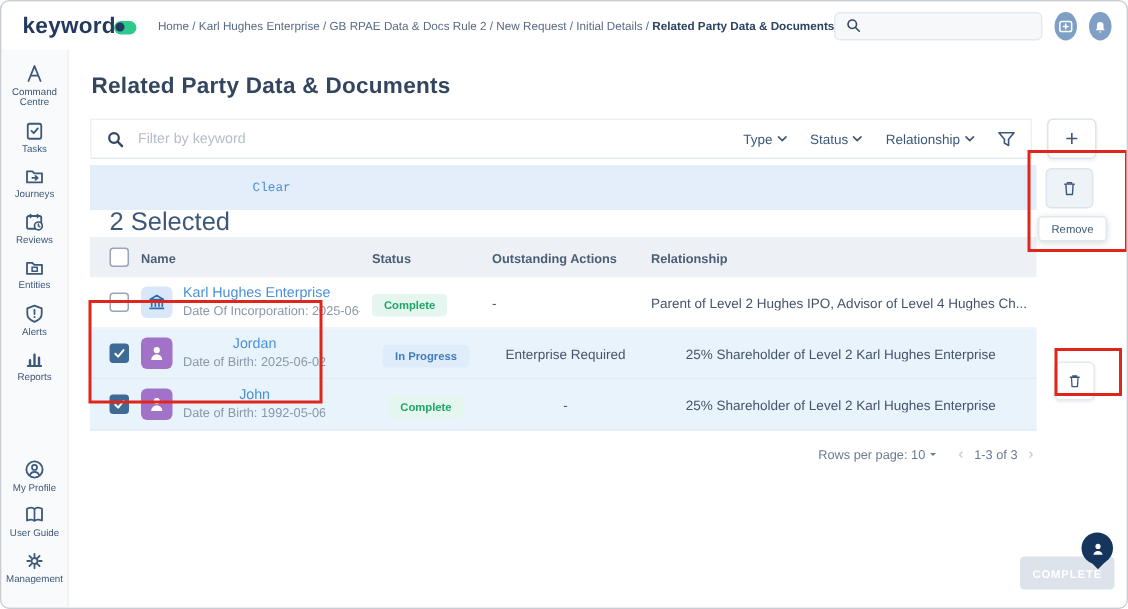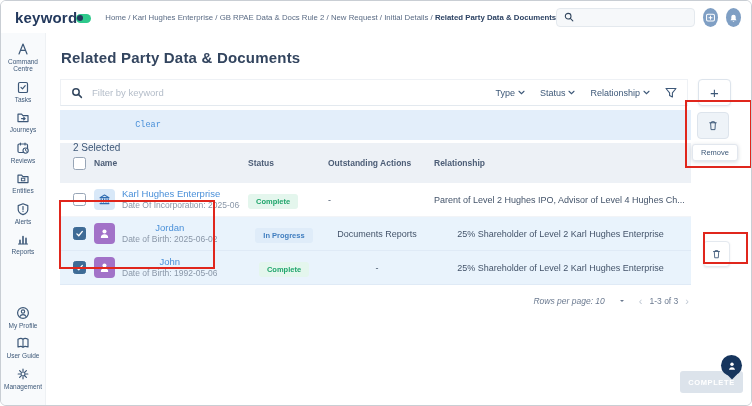--- a/index.html
+++ b/index.html
@@ -53,24 +53,24 @@
   .plus-btn { width:33px; height:27px; margin-right:12px; border:1px solid #dde4ec;
               border-radius:4px; background:#fff; color:#3d5878; font-size:15px; line-height:1;
               display:grid; place-items:center; cursor:pointer; box-shadow:0 1px 2px rgba(40,60,90,.08); }
 
   .content-row { display:flex; margin-top:4px; }
   .table-area { flex:1; }
   .rail { width:52px; position:relative; }
 
   .selection-bar { height:30px; background:#e3eefa; display:flex; align-items:center;
                    padding:0 13px; }
-  .sel-count { font-size:10px; color:#3e5878;margin-top:45px; }
+  .sel-count { font-size:17px; color:#3e5878;margin-top:45px; }
   .sel-clear { font-size:8.5px; color:#4a90d9; margin-left:15px; cursor:pointer;font-family:Liberation Mono, monospace; }
 
-  .thead { height:40px; margin-top:3px; background:#edf1f6; display:flex; align-items:center;
+  .thead { height:27px; margin-top:18px; background:#edf1f6; display:flex; align-items:center;
            font-size:8.5px; font-weight:bold; color:#4c5d76; }
   .trow { height:34px; display:flex; align-items:center; background:#fff;
           border-bottom:1px solid #f2f4f7; }
   .trow.selected { background:#e9f3fc; border-bottom:1px solid #dfeaf6;text-align:center; }
   .cell { padding:0 4px; }
   .c-check { width:30px; padding-left:13px; display:flex; align-items:center; }
   .c-name { width:154px; display:flex; align-items:center; gap:7px; }
   .c-status { width:80px; }
   .c-out { width:106px; font-size:9px; color:#44546a; }
   .c-rel { flex:1; font-size:9px; color:#44546a; white-space:nowrap; overflow:hidden; }
@@ -86,21 +86,21 @@
   .nm .link { font-size:9.5px; color:#4a90d9; cursor:pointer; white-space:nowrap; }
   .nm .sub { font-size:8.5px; color:#8a97a8; white-space:nowrap; }
 
   .badge { display:inline-block; font-size:7.5px; font-weight:bold; padding:3px 8px;
            border-radius:3px; }
   .badge.complete { color:#1fa56b; background:#e4f6ed; }
   .badge.inprogress { color:#3f7dbf; background:#dfecf9; }
 
   .pagination { margin-top:10px; display:flex; justify-content:flex-end; align-items:center;
                 gap:14px; font-size:8.5px; color:#6b7a90; padding-right:2px; }
-  .rpp { display:flex; align-items:center; gap:14px; cursor:pointer;font-style:italic; }
+  .rpp { display:flex; align-items:center; gap:2px; cursor:pointer; }
   .pg-nav { display:flex; align-items:center; gap:7px; }
   .pg-chev { color:#c0c9d4; font-size:11px; cursor:pointer; }
 
   
   .remove-btn { position:absolute; top:2px; left:6px; width:32px; height:27px;
                 background:#eef3f8; border:1px solid #dde4ec; border-radius:4px;
                 display:grid; place-items:center; cursor:pointer; }
   .remove-tip { position:absolute; top:34px; left:1px; background:#fff; border:1px solid #e2e7ee;
                 border-radius:3px; box-shadow:0 1px 4px rgba(30,50,80,.18); font-size:7.5px;
                 color:#3d5878; padding:3px 8px; white-space:nowrap; }
@@ -329,21 +329,21 @@
                   <circle cx="7" cy="4.8" r="2.2" fill="#fff"></circle>
                   <path d="M3 11.8 a4 4 0 0 1 8 0 Z" fill="#fff"></path>
                 </svg>
             </span>
             <div class="nm">
               <span class="link">Jordan</span>
               <span class="sub">Date of Birth: 2025-06-02</span>
             </div>
           </div>
           <div class="cell c-status"><span class="badge inprogress">In Progress</span></div>
-          <div class="cell c-out">Documents Reports</div>
+          <div class="cell c-out">Enterprise Required</div>
           <div class="cell c-rel">25% Shareholder of Level 2 Karl Hughes Enterprise</div>
         </div>
 
         <div class="trow selected">
           <div class="cell c-check">
               <span class="checkbox checked">
                 <svg width="9" height="9" viewBox="0 0 12 12">
                   <path d="M2.5 6.5 L5 9 L9.8 3.2" fill="none" stroke="#fff" stroke-width="1.8" stroke-linecap="round" stroke-linejoin="round"></path>
                 </svg>
               </span>

